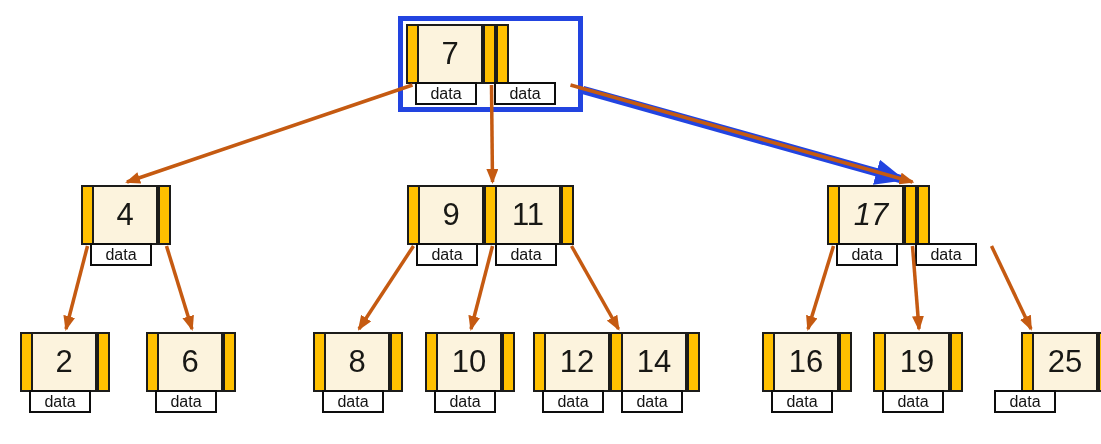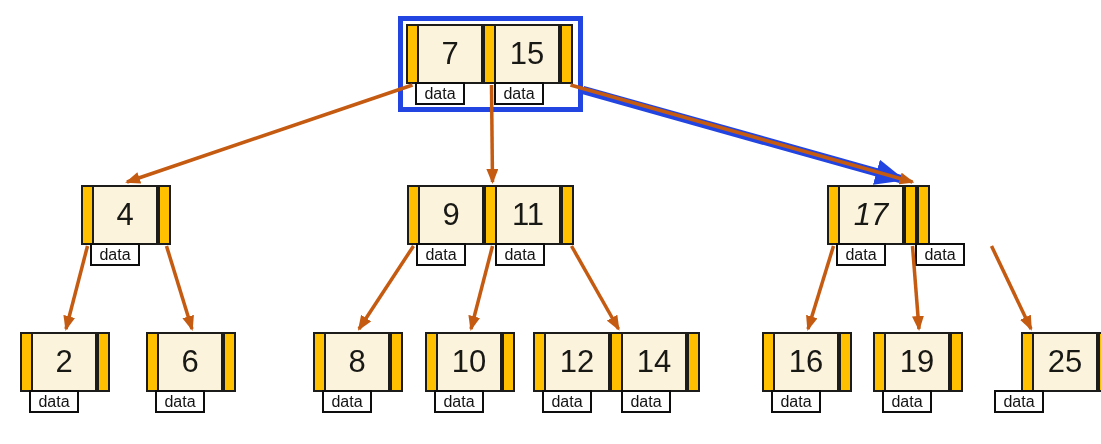--- a/index.html
+++ b/index.html
@@ -27,21 +27,21 @@
     border:2px solid #1c1c1a;
     margin-left:-2px;
     display:flex;align-items:center;justify-content:center;
     font-size:31px;color:#181815;
   }
   .strip + .cell, .cell + .strip{margin-left:-2px;}
   .strip:first-child{margin-left:0;}
   .databox{
     position:absolute;
     top:58px;
-    width:50px;height:23px;
+    width:62px;height:23px;
     box-sizing:border-box;
     border:2px solid #0d0d0d;
     background:#ffffff;
     display:flex;align-items:center;justify-content:center;
     font-size:16px;color:#131313;
   }
   .ring{
     position:absolute;
     box-sizing:border-box;
     border:5px solid #2244e0;
@@ -83,23 +83,20 @@
       <div class="ring" style="left: 398px; top: 16px; width: 185px; height: 96px; border-color: rgb(34, 68, 224);"></div>
       <div class="node" style="left: 406px; top: 24px;">
         <div class="strip" style="background: rgb(255, 192, 0);"></div>
         <div class="cell" style="background: rgb(252, 243, 221);">
           <span>7</span>
         </div>
         <div class="databox" style="left: 9px;">
           <span>data</span>
         </div>
         <div class="strip" style="background: rgb(255, 192, 0);"></div>
-        <div class="cell" style="background: rgb(252, 243, 221);">
-          <span>15</span>
-        </div>
         <div class="databox" style="left: 88px;">
           <span>data</span>
         </div>
         <div class="strip" style="background: rgb(255, 192, 0);"></div>
       </div>
       <div class="node" style="left: 81px; top: 185px;">
         <div class="strip" style="background: rgb(255, 192, 0);"></div>
         <div class="cell" style="background: rgb(252, 243, 221);">
           <span>4</span>
         </div>

